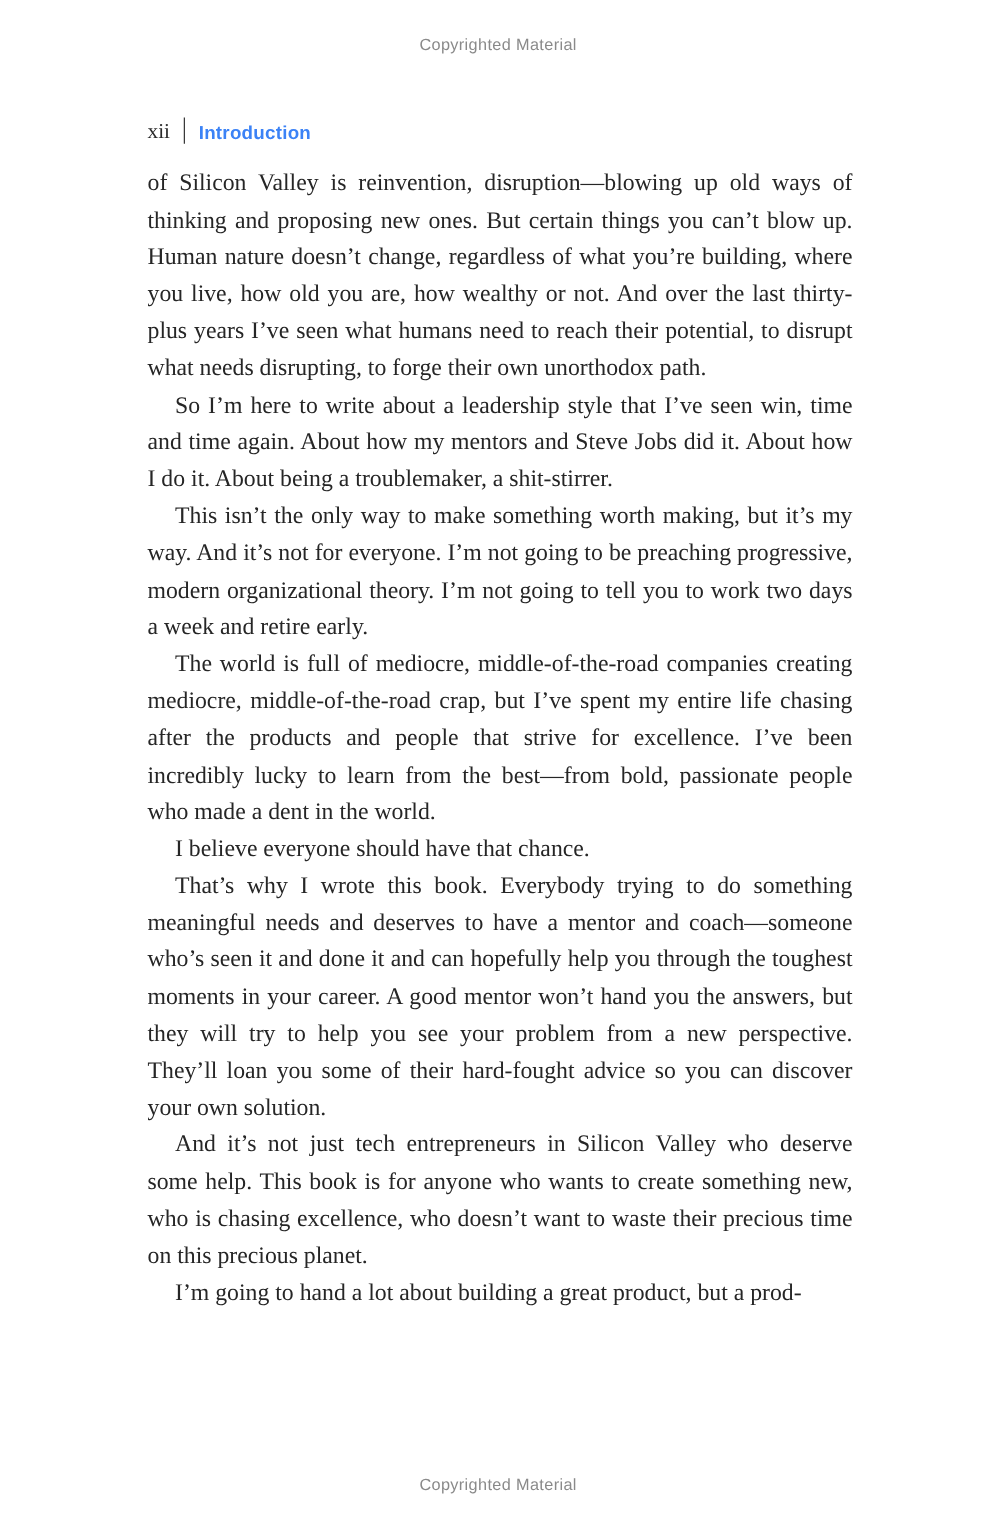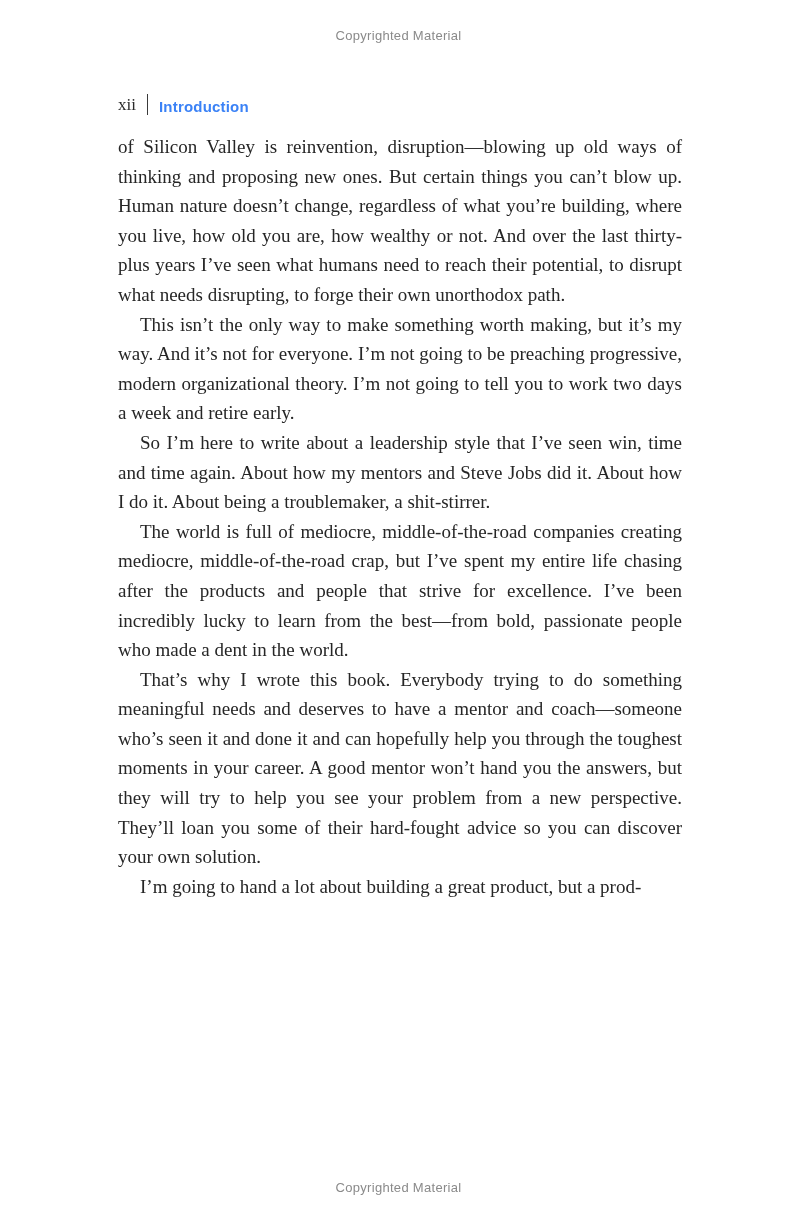--- a/index.html
+++ b/index.html
@@ -82,22 +82,24 @@
   <div class="copyright-label copyright-top">Copyrighted Material</div>
 
   <div class="running-head">
     <span class="folio">xii</span>
     <span class="head-divider"></span>
     <span class="chapter-title">Introduction</span>
   </div>
 
   <div class="body-text">
     <p class="no-indent">of Silicon Valley is reinvention, disruption—blowing up old ways of thinking and proposing new ones. But certain things you can’t blow up. Human nature doesn’t change, regardless of what you’re building, where you live, how old you are, how wealthy or not. And over the last thirty-plus years I’ve seen what humans need to reach their potential, to disrupt what needs disrupting, to forge their own unorthodox path.</p>
+    <p>So I’m here to write about a leadership style that I’ve seen win, time and time again. About how my mentors and Steve Jobs did it. About how I do it. About being a troublemaker, a shit-stirrer.</p>
     <p>This isn’t the only way to make something worth making, but it’s my way. And it’s not for everyone. I’m not going to be preaching progressive, modern organizational theory. I’m not going to tell you to work two days a week and retire early.</p>
-    <p>So I’m here to write about a leadership style that I’ve seen win, time and time again. About how my mentors and Steve Jobs did it. About how I do it. About being a troublemaker, a shit-stirrer.</p>
     <p>The world is full of mediocre, middle-of-the-road companies creating mediocre, middle-of-the-road crap, but I’ve spent my entire life chasing after the products and people that strive for excellence. I’ve been incredibly lucky to learn from the best—from bold, passionate people who made a dent in the world.</p>
+    <p>I believe everyone should have that chance.</p>
     <p>That’s why I wrote this book. Everybody trying to do something meaningful needs and deserves to have a mentor and coach—someone who’s seen it and done it and can hopefully help you through the toughest moments in your career. A good mentor won’t hand you the answers, but they will try to help you see your problem from a new perspective. They’ll loan you some of their hard-fought advice so you can discover your own solution.</p>
+    <p>And it’s not just tech entrepreneurs in Silicon Valley who deserve some help. This book is for anyone who wants to create something new, who is chasing excellence, who doesn’t want to waste their precious time on this precious planet.</p>
     <p>I’m going to hand a lot about building a great product, but a prod-</p>
   </div>
 
   <div class="copyright-label copyright-bottom">Copyrighted Material</div>
 
 </div>
 
 </body></html>

